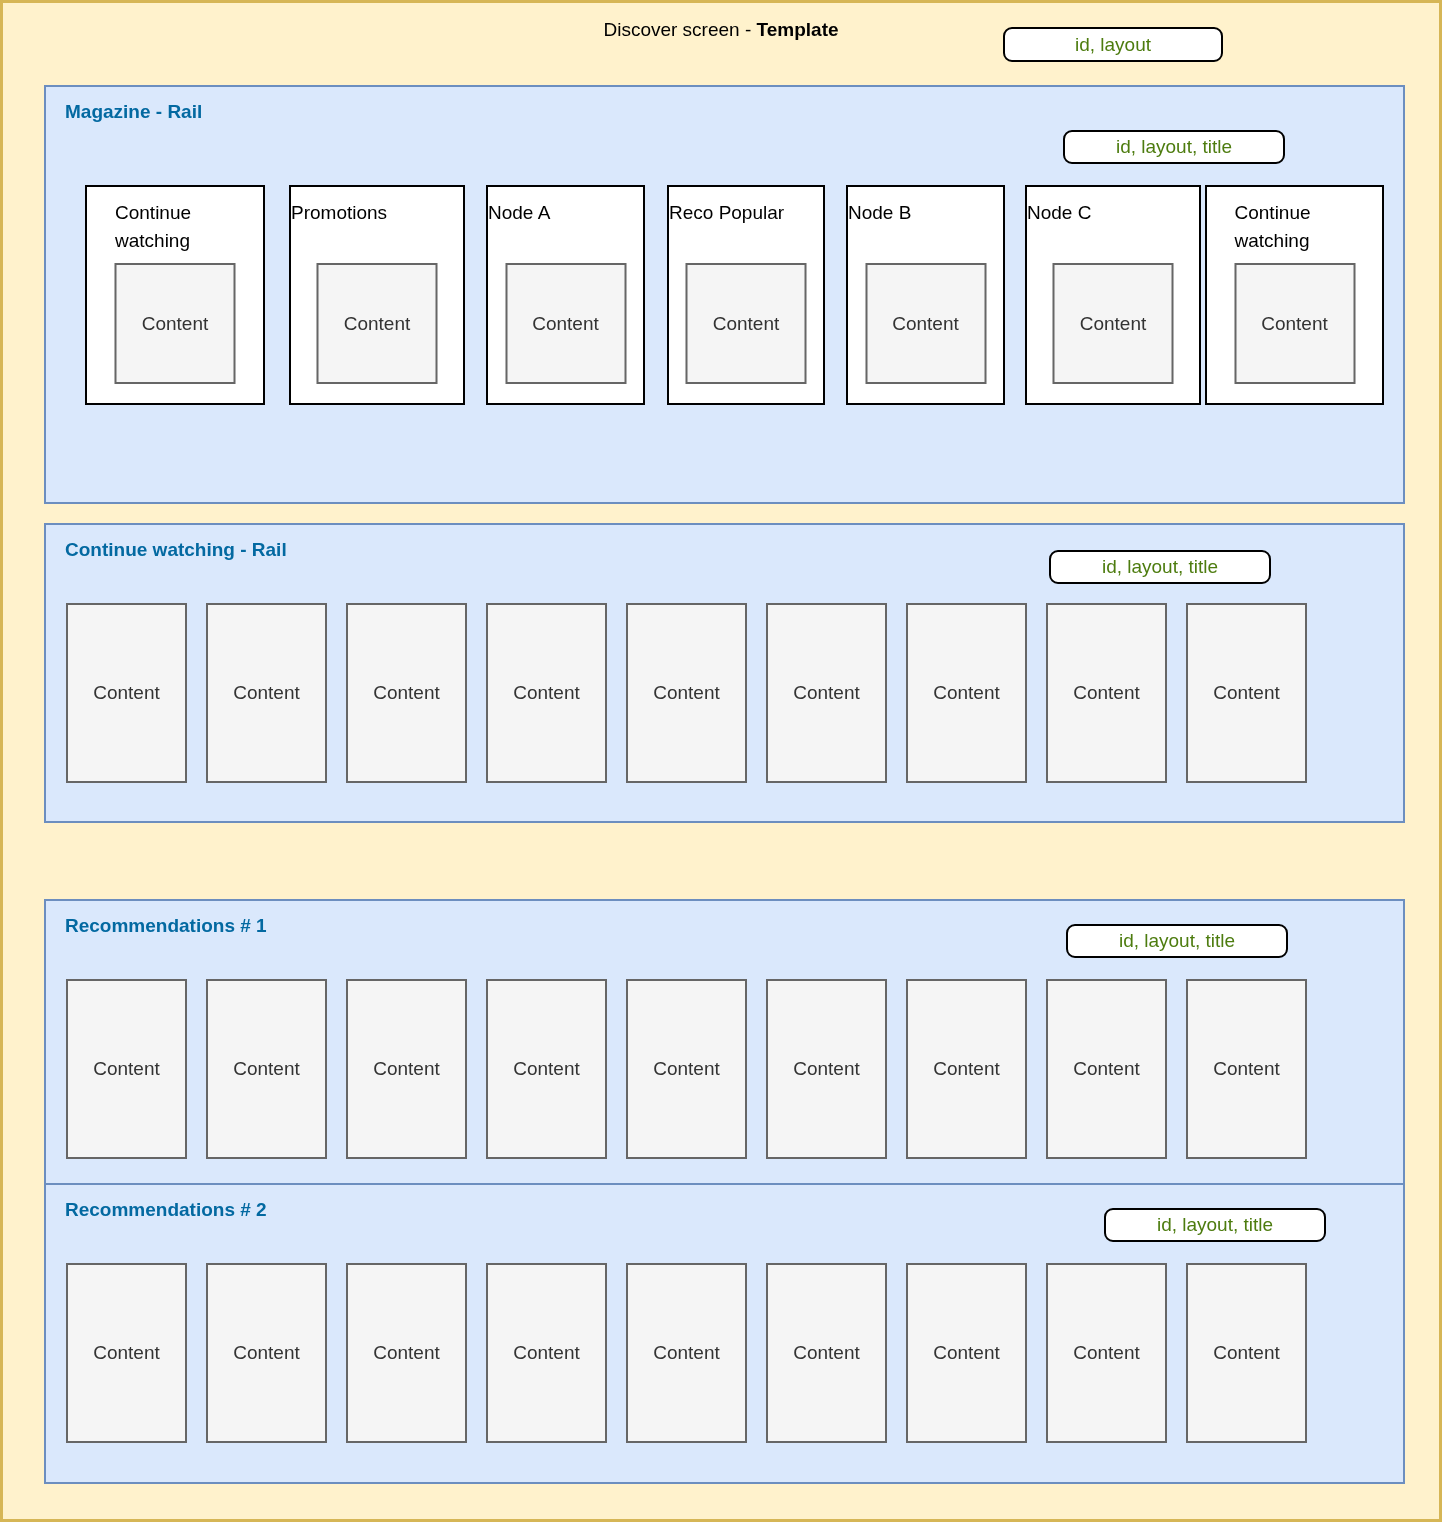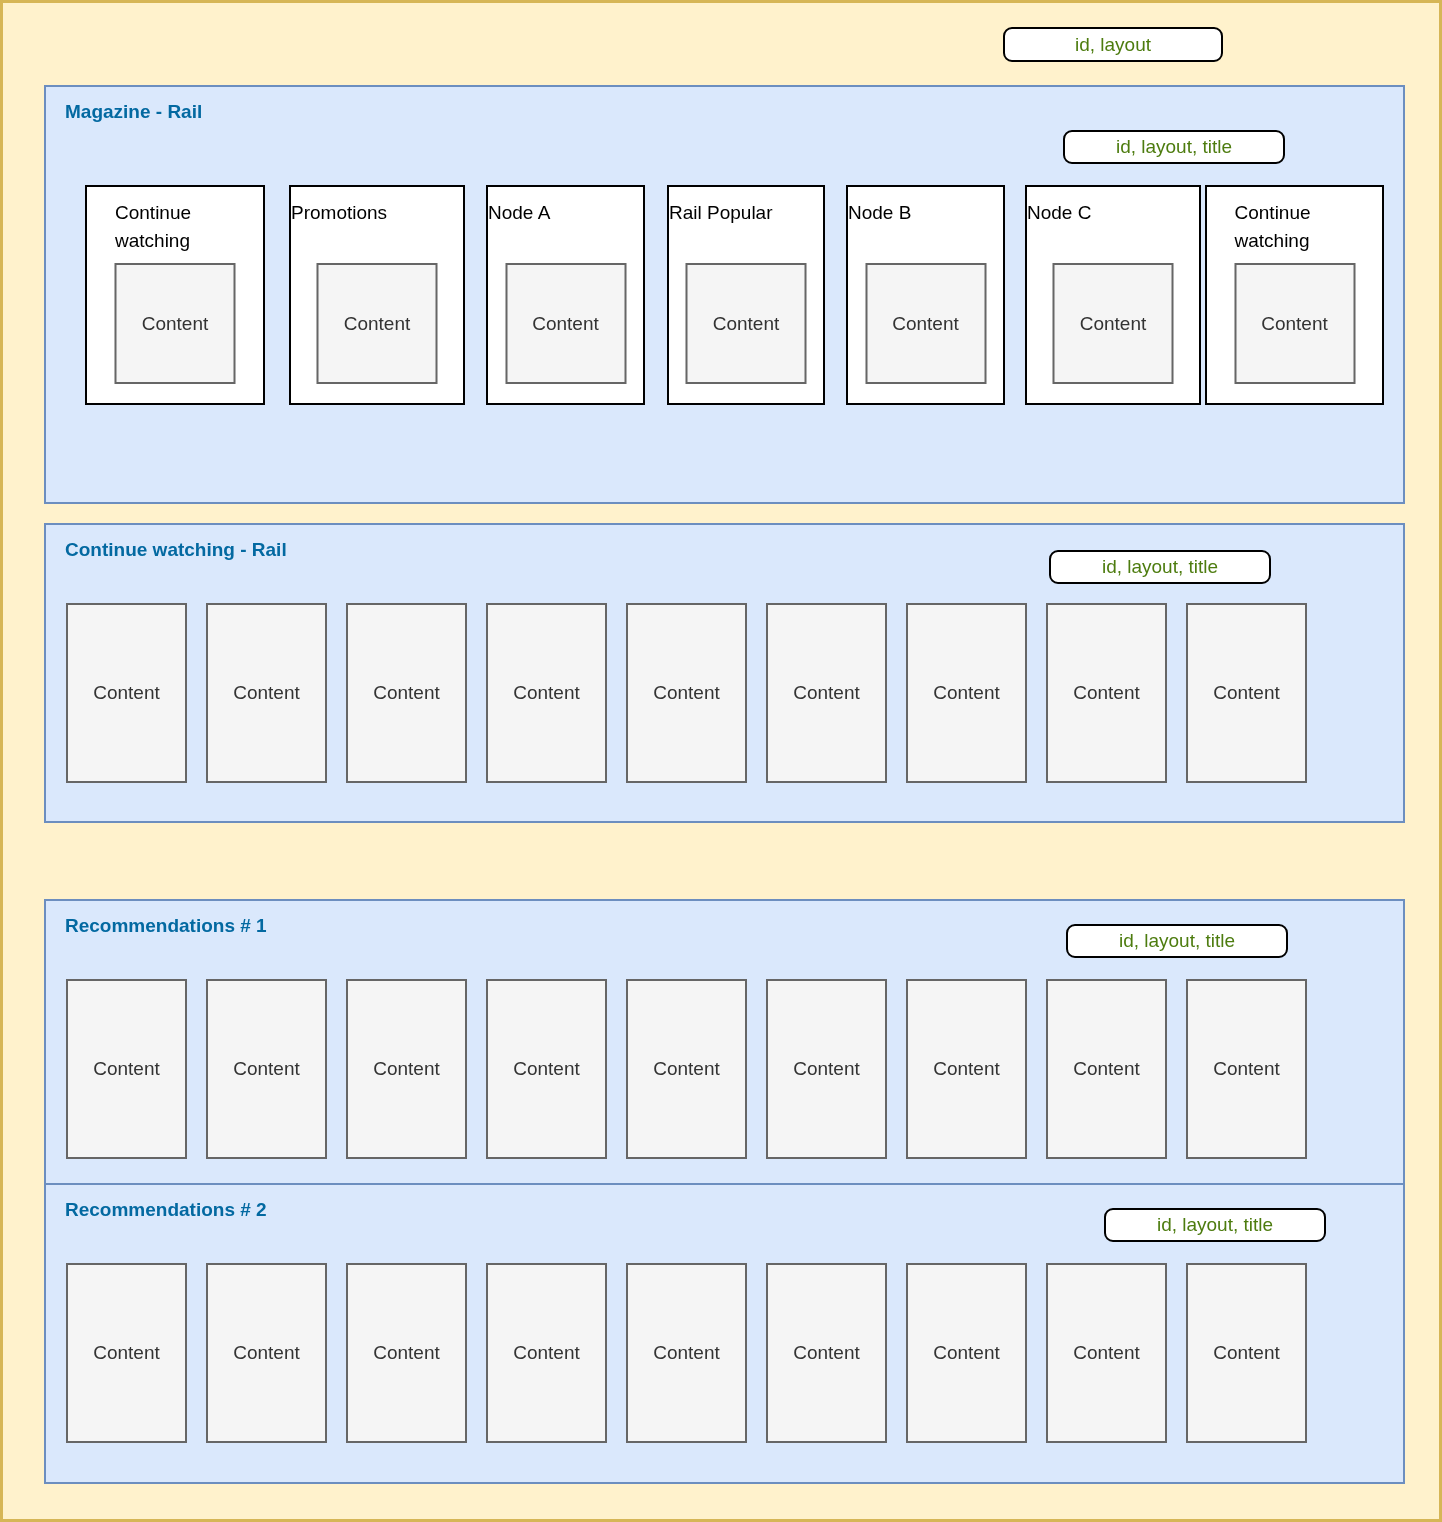--- a/index.html
+++ b/index.html
@@ -65,20 +65,23 @@
     background:#F5F5F5;border:2px solid #666666;
     display:flex;align-items:center;justify-content:center;
     font-size:19px;color:#333333;
   }
 </style>
 </head>
 <body>
 
 <div class="canvas">
 
+  <div class="page-title">
+    <span>Discover screen - </span><span class="bold">Template</span>
+  </div>
 
   <div class="pill pill-top">id, layout</div>
 
   <section class="rail rail-1">
     <div class="rail-title">Magazine - Rail</div>
     <div class="pill rail-pill">id, layout, title</div>
 
     <div class="card" style="left:39px;width:180px;">
       <div class="card-title narrow">Continue watching</div>
       <div class="content-box">
@@ -91,21 +94,21 @@
           <span>Content</span>
         </div>
     </div>
     <div class="card" style="left:440px;width:159px;">
       <div class="card-title">Node A</div>
       <div class="content-box">
           <span>Content</span>
         </div>
     </div>
     <div class="card" style="left:621px;width:158px;">
-      <div class="card-title">Rail Popular</div>
+      <div class="card-title">Reco Popular</div>
       <div class="content-box">
           <span>Content</span>
         </div>
     </div>
     <div class="card" style="left:800px;width:159px;">
       <div class="card-title">Node B</div>
       <div class="content-box">
           <span>Content</span>
         </div>
     </div>

